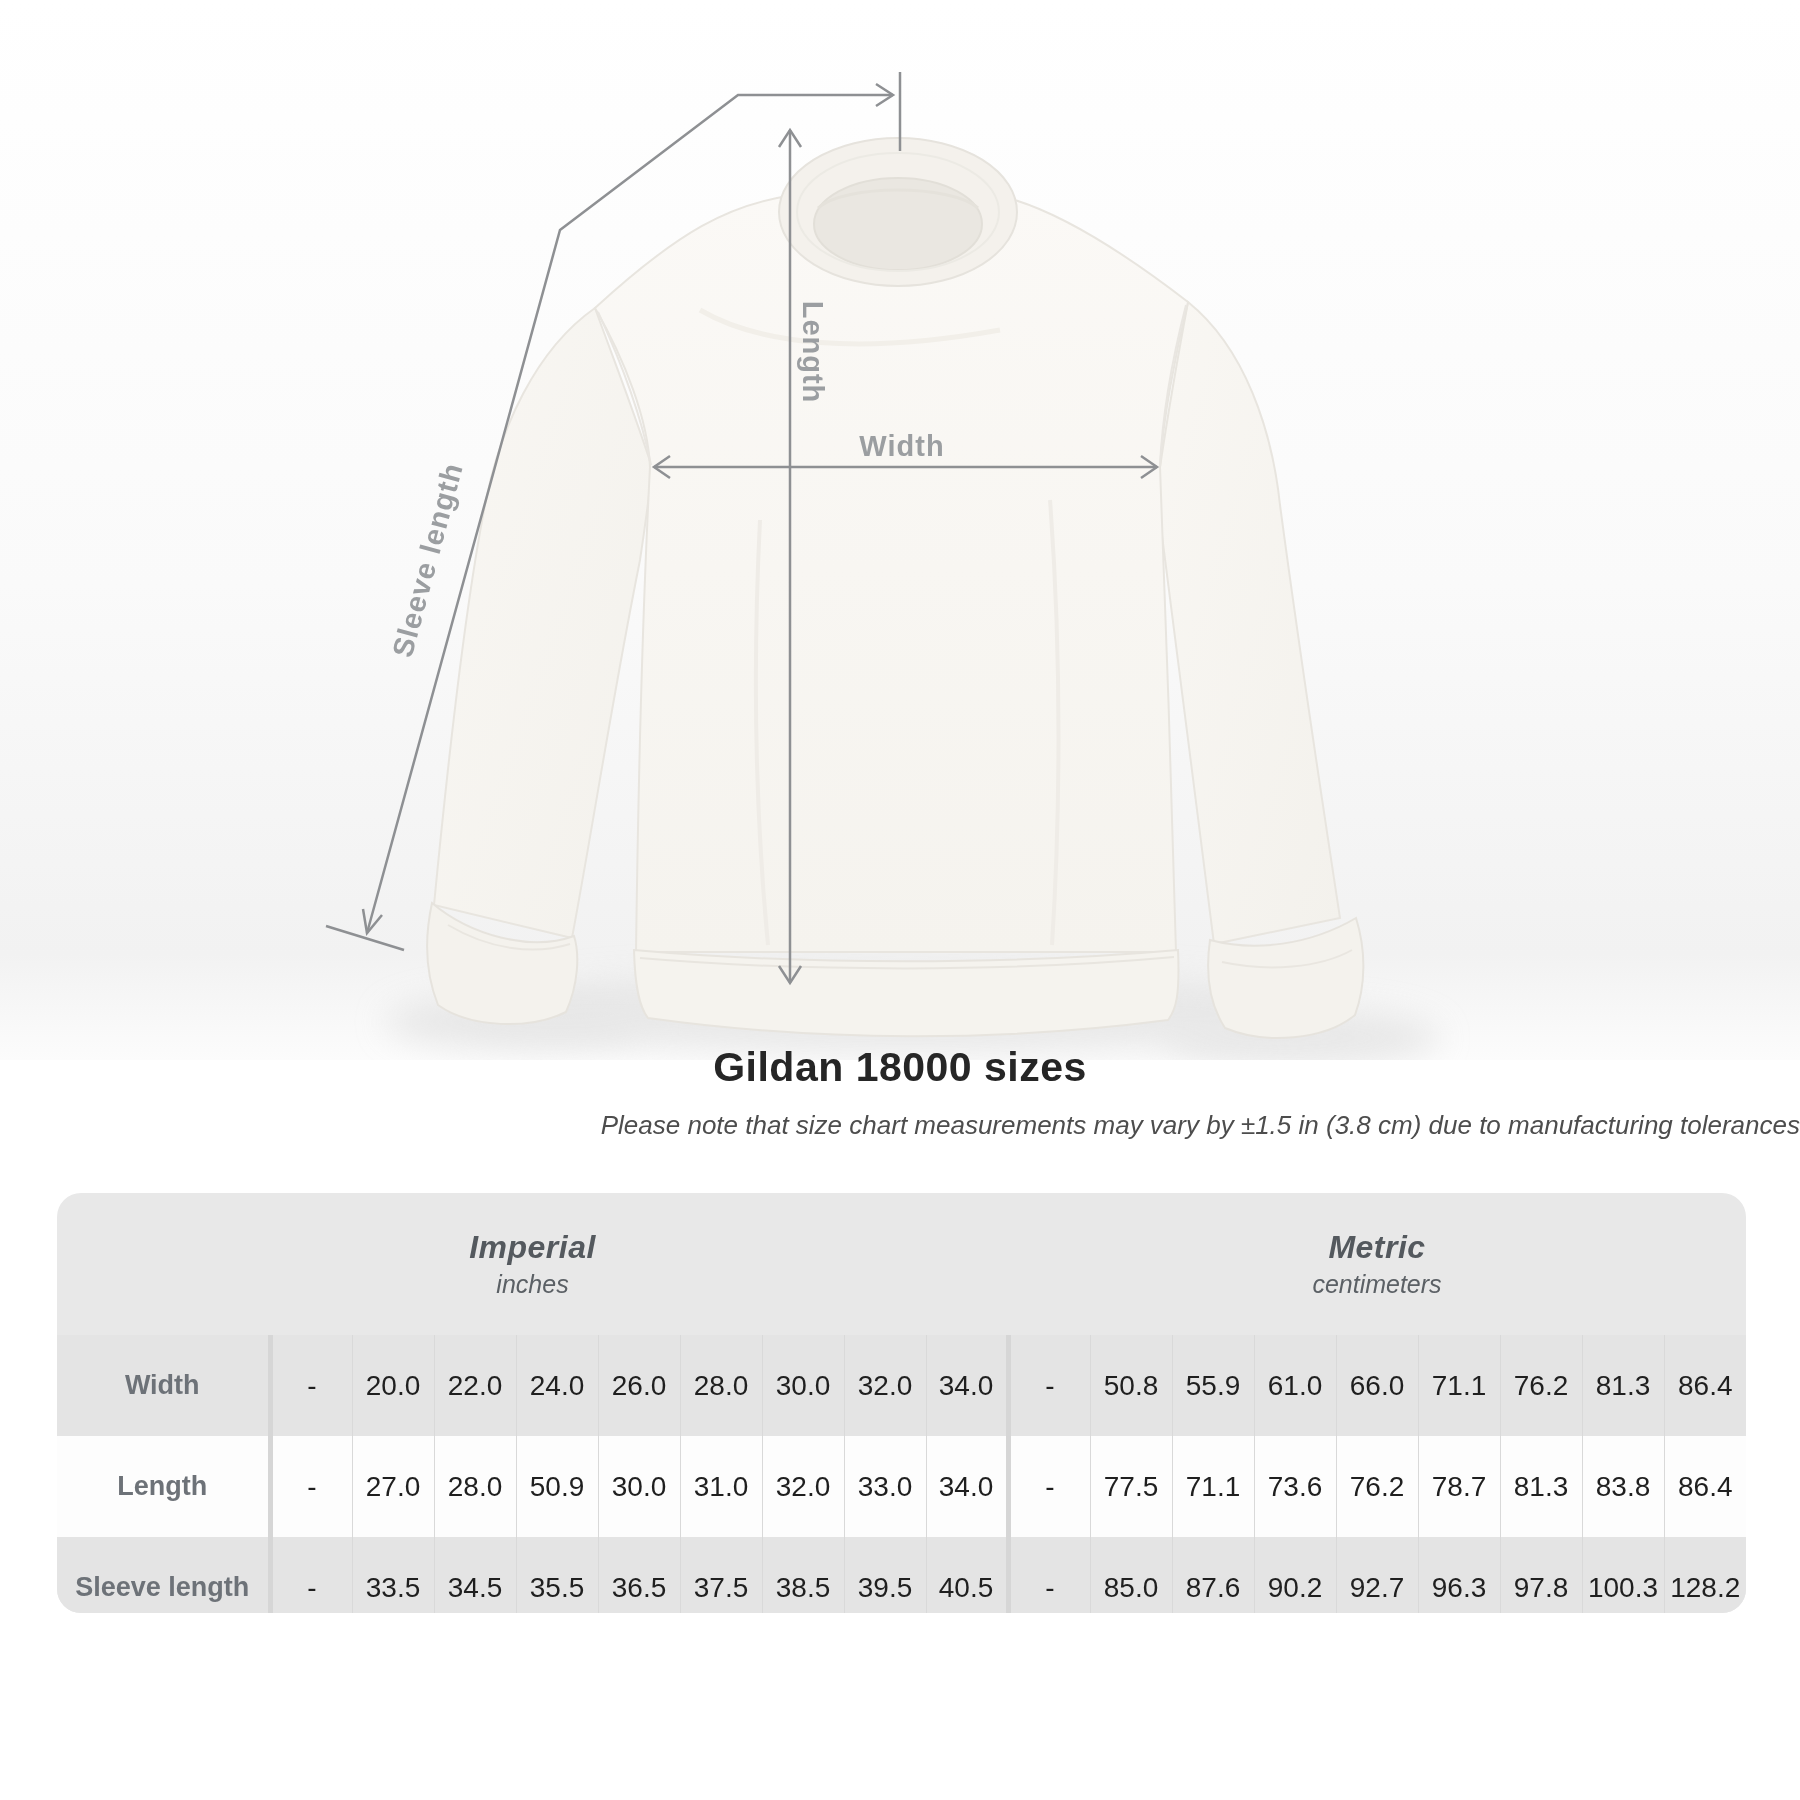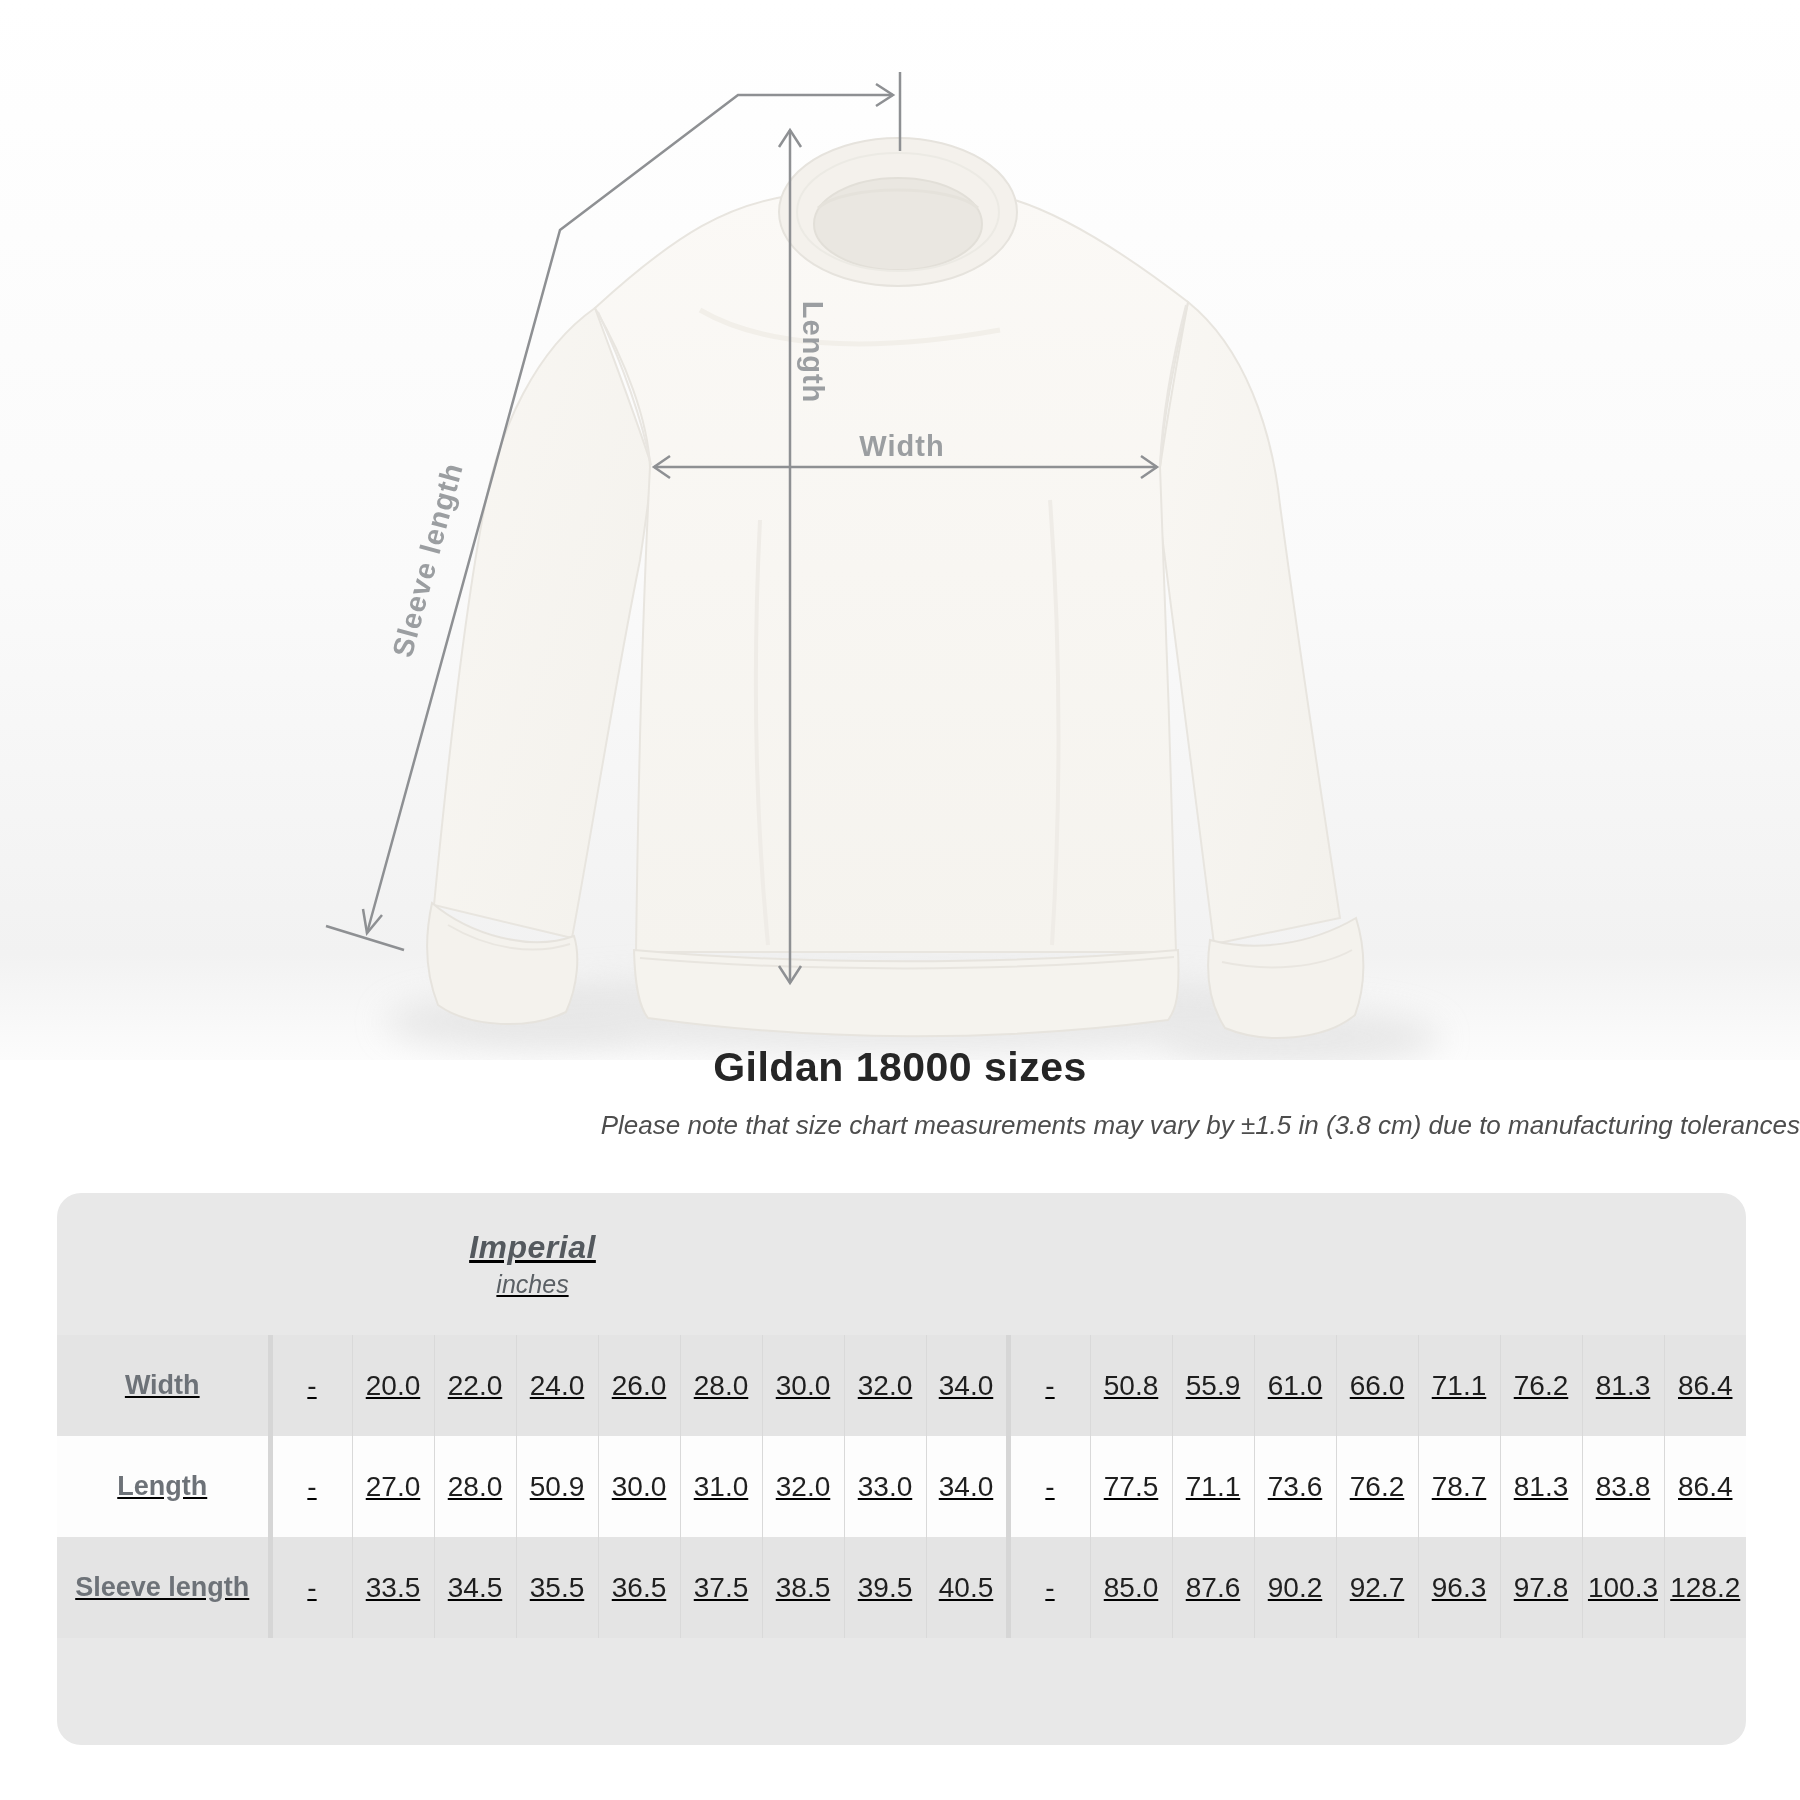--- a/index.html
+++ b/index.html
@@ -14,22 +14,22 @@
   .dim-label.rot90{transform:translate(-50%,-50%) rotate(90deg);}
   .dim-label.rotsleeve{transform:translate(-50%,-50%) rotate(-75deg);}
 
   
   .title{position:absolute;top:1044px;left:0;width:1800px;text-align:center;
          font-size:41px;font-weight:bold;color:#262626;letter-spacing:0.5px;}
   .note{position:absolute;top:1110px;left:0;width:1800px;text-align:right;
         font-size:26px;font-style:italic;color:#4d4d4d;}
 
   
-  .panel{position:absolute;left:57px;top:1193px;width:1689px;height:552px;
-         background:#e8e8e8;border-radius:24px;overflow:hidden;text-decoration:underline;}
+  .panel{position:absolute;left:57px;top:1193px;width:1689px;height:420px;
+         background:#e8e8e8;border-radius:24px;overflow:hidden;}
   .band{display:flex;height:142px;}
   .band-sec{display:flex;flex-direction:column;align-items:center;justify-content:center;gap:4px;}
   .band-sec.imperial{width:951px;}
   .band-sec.metric{width:738px;}
   .band-name{font-size:32px;font-weight:bold;font-style:italic;color:#54595e;letter-spacing:0.5px;}
   .band-unit{font-size:25px;font-style:italic;color:#5b6065;}
 
   table.sizes{border-collapse:collapse;table-layout:fixed;width:1689px;}
   col.c-label{width:213px;}
   col.c-data{width:82px;}
@@ -172,20 +172,24 @@
 
   <div class="title">Gildan 18000 sizes</div>
   <div class="note">Please note that size chart measurements may vary by ±1.5 in (3.8 cm) due to manufacturing tolerances</div>
 
   <div class="panel">
     <div class="band">
       <div class="band-sec imperial">
         <div class="band-name">Imperial</div>
         <div class="band-unit">inches</div>
       </div>
+      <div class="band-sec metric">
+        <div class="band-name">Metric</div>
+        <div class="band-unit">centimeters</div>
+      </div>
     </div>
 
     <table class="sizes">
       <colgroup>
         <col class="c-label">
         <col class="c-data">
           <col class="c-data">
           <col class="c-data">
           <col class="c-data">
           <col class="c-data">

